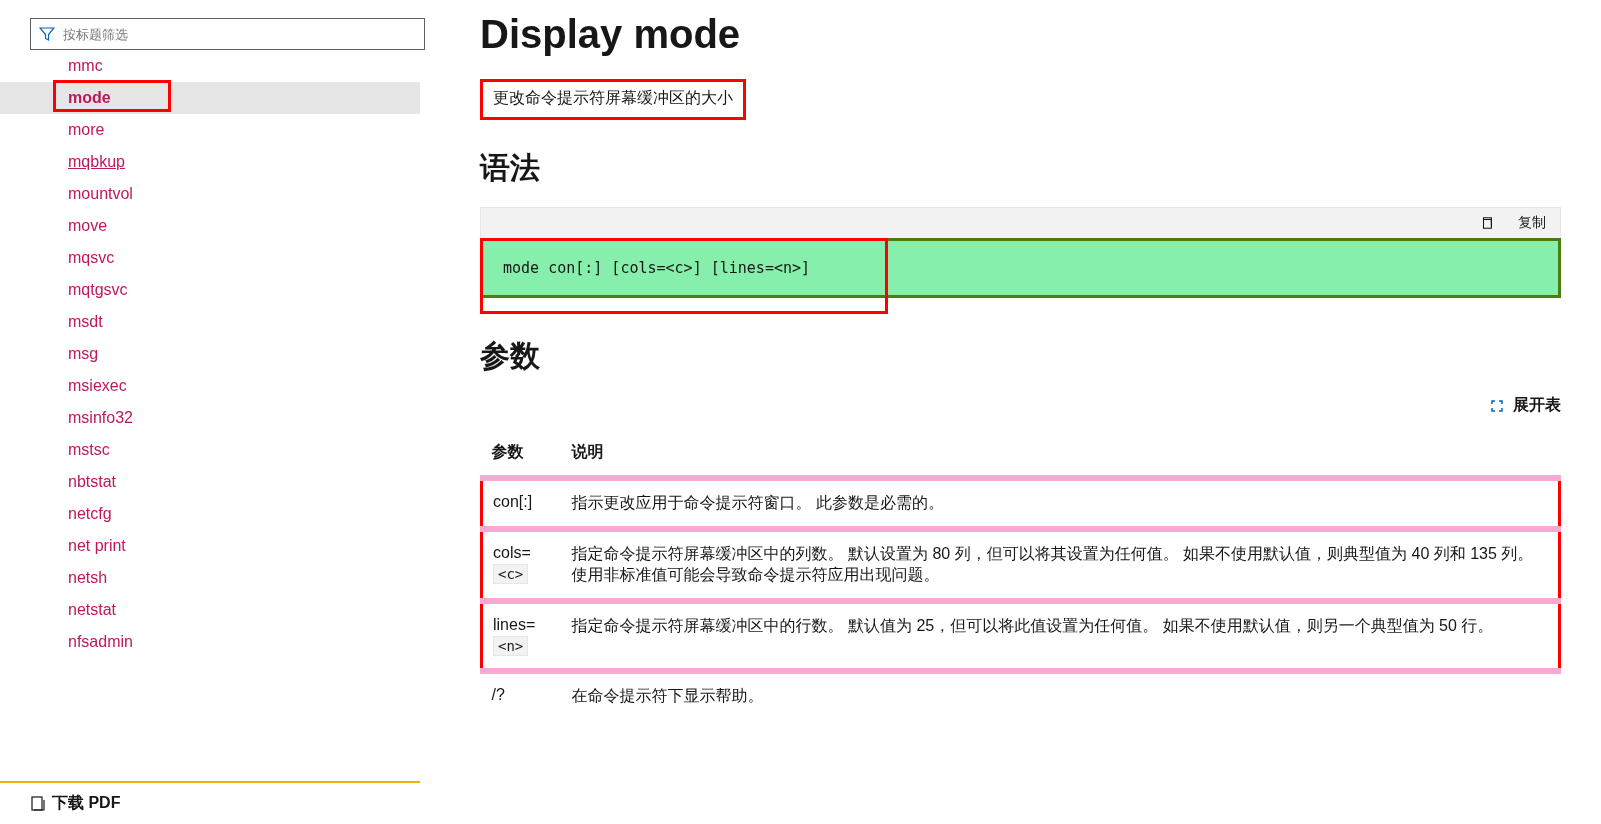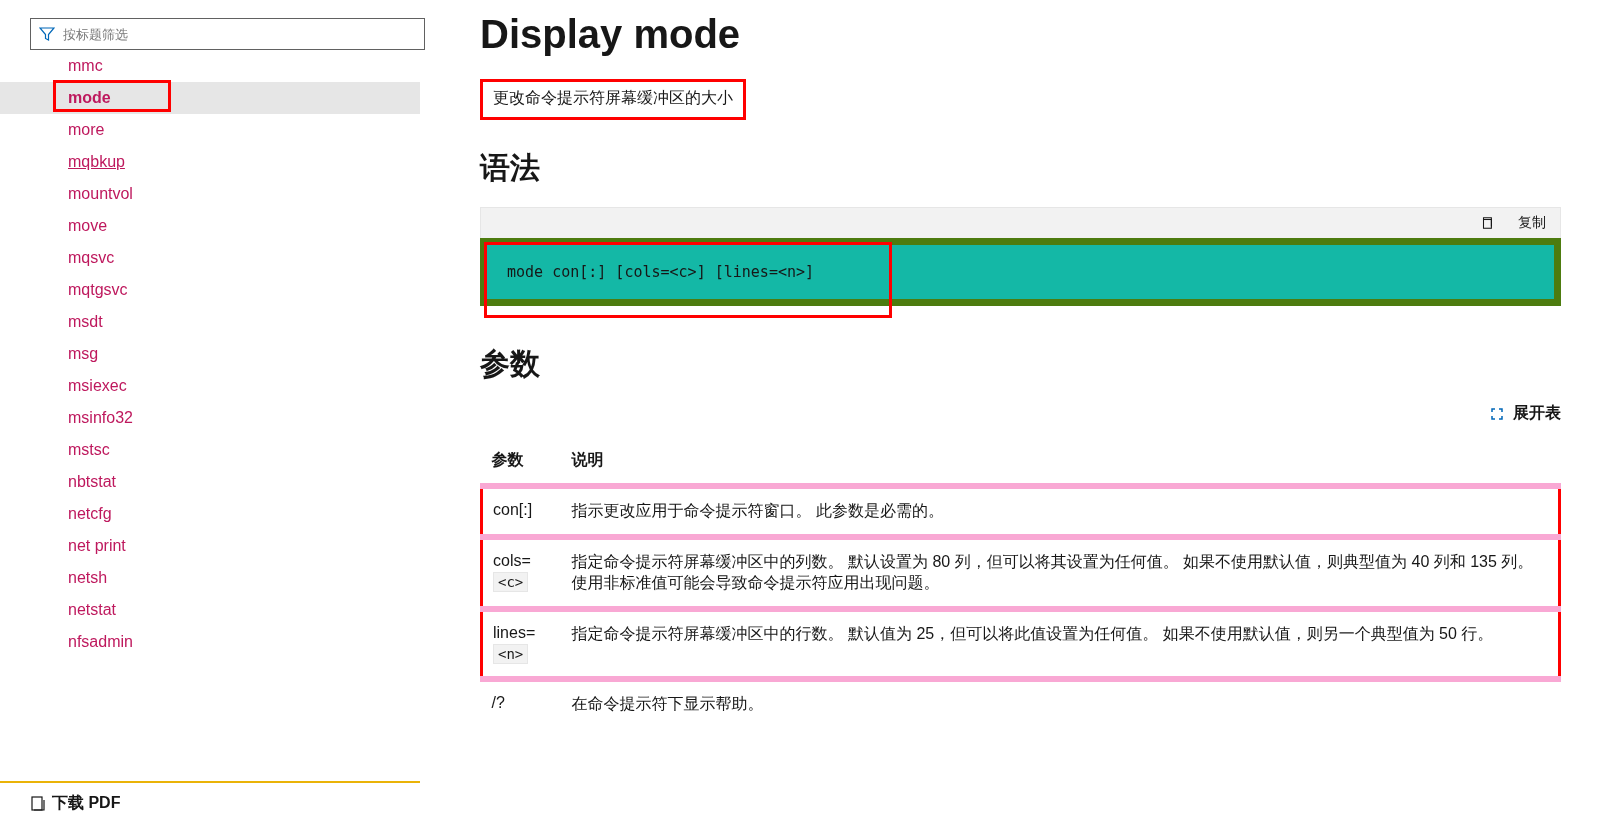--- a/index.html
+++ b/index.html
@@ -17,21 +17,21 @@
     .nav-item { padding: 7px 0 7px 68px; font-size: 16px; color: #be185d; cursor: pointer; display: flex; align-items: center; }
     .nav-item.active { font-weight: 700; background: #e6e6e6; }
     .nav-item.underlined { text-decoration: underline; }
     .highlight-mode { position: absolute; border: 3px solid #ff0000; top: 20px; left: 53px; width: 118px; height: 32px; pointer-events: none; }
     .footer { padding: 10px 0 10px 30px; font-size: 16px; font-weight: 600; display: flex; align-items: center; gap: 6px; border-top: 2px solid #eab308; }
     .main { flex: 1; padding: 12px 40px 0 60px; overflow-y: auto; }
     h1 { font-size: 40px; font-weight: 600; margin-bottom: 22px; }
     .desc { font-size: 16px; padding: 0 0 2px 0; display: inline-block; }
     .desc-wrap { border: 3px solid #ff0000; display: inline-block; padding: 6px 10px; margin-bottom: 28px; }
     h2 { font-size: 30px; font-weight: 600; margin-bottom: 18px; }
-    .code-block { background: #14b8a6; border: 7px solid #4d7c0f; padding: 18px 20px; font-family: Consolas, monospace; font-size: 15px; position: relative; margin-bottom: 38px; }
+    .code-block { background: #86efac; border: 3px solid #4d7c0f; padding: 18px 20px; font-family: Consolas, monospace; font-size: 15px; position: relative; margin-bottom: 38px; }
     .code-highlight { position: absolute; border: 3px solid #ff0000; left: -3px; top: -3px; width: 408px; height: 76px; pointer-events: none; }
     .expand { display: flex; justify-content: flex-end; align-items: center; gap: 8px; font-size: 16px; font-weight: 600; margin-bottom: 14px; cursor: pointer; }
     .expand svg { color: #0067b8; }
     table { width: 100%; border-collapse: collapse; }
     th, td { text-align: left; padding: 12px 10px; font-size: 16px; vertical-align: top; }
     th { font-weight: 700; border-bottom: 1px solid #d2d2d2; }
     td { border-top: 6px solid #f9a8d4; }
     .param-code { background: #f2f2f2; border: 1px solid #e6e6e6; font-family: Consolas, monospace; font-size: 14px; padding: 1px 4px; display: inline-block; margin-top: 2px; }
     .param-col { width: 80px; }
     .table-highlight { border: 3px solid #ff0000; }

